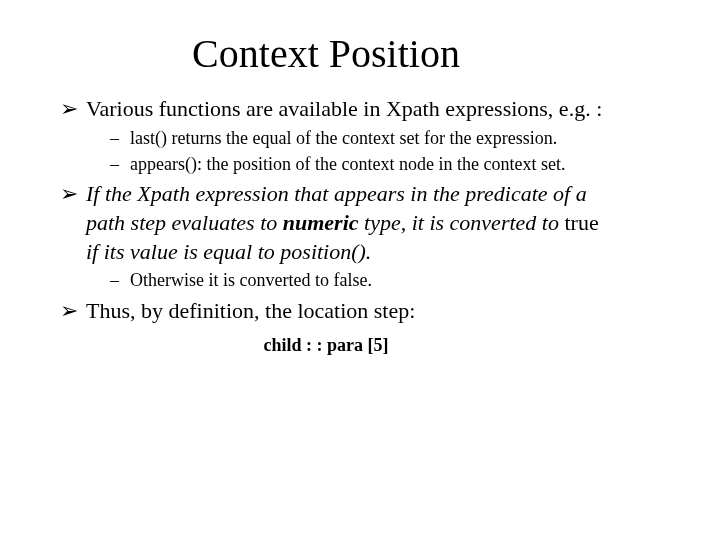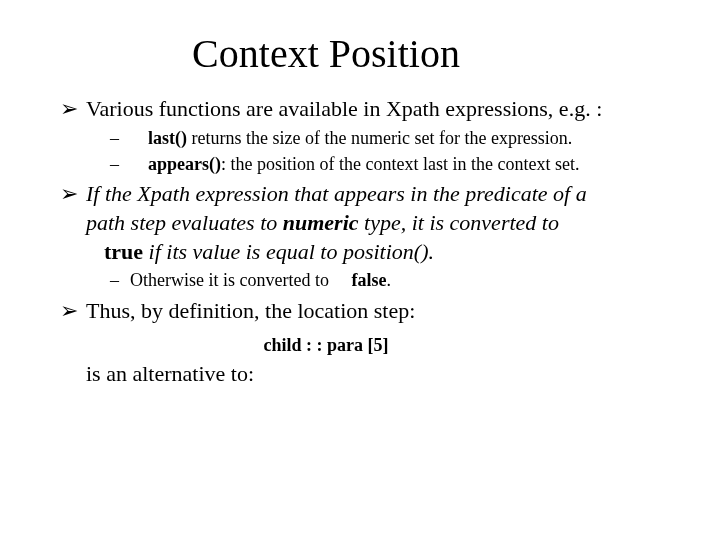--- a/index.html
+++ b/index.html
@@ -50,47 +50,47 @@
     font-size: 22px;
     margin: 2px 0 2px 46px;
     line-height: 1.3;
   }
   .code-center {
     font-size: 18px;
     font-weight: bold;
     text-align: center;
     margin: 10px 0 4px 0;
   }
-  .bold { font-weight: bold; margin-left: 18px; }
+  .bold { font-weight: normal; }
   .ital { font-style: italic; }
   .bi { font-weight: bold; }
 </style>
 </head>
 <body>
 
 <div class="slide">
 
   <div class="title">Context Position</div>
 
   <div class="bullet-arrow">
     <span class="marker">➢</span>
     <span class="content">Various functions are available in Xpath expressions, e.g. :</span>
   </div>
 
   <div class="bullet-dash">
     <span class="marker">–</span>
     <span class="content">
-      <span class="bold">last()</span><span> returns the size of the numeric set for the expression.</span>
+      <span class="bold">last()</span><span> returns the equal of the context set for the expression.</span>
     </span>
   </div>
 
   <div class="bullet-dash">
     <span class="marker">–</span>
     <span class="content">
-      <span class="bold">appears()</span><span>: the position of the context last in the context set.</span>
+      <span class="bold">appears()</span><span>: the position of the context node in the context set.</span>
     </span>
   </div>
 
   <div class="bullet-arrow">
     <span class="marker">➢</span>
     <span class="content ital">
       <span>If</span><span> the Xpath expression that appears in the predicate of a path step evaluates to </span><span class="bi">numeric</span><span> type, it is converted to </span><span class="bold" style="font-style:normal">true</span><span> if its value is equal to position().</span>
     </span>
   </div>
 
@@ -101,17 +101,16 @@
     </span>
   </div>
 
   <div class="bullet-arrow">
     <span class="marker">➢</span>
     <span class="content">Thus, by definition, the location step:</span>
   </div>
 
   <div class="code-center">child : : para [5]</div>
 
-  <div class="indent-body">is an alternative to:</div>
 
 
 
 </div>
 
 </body></html>

